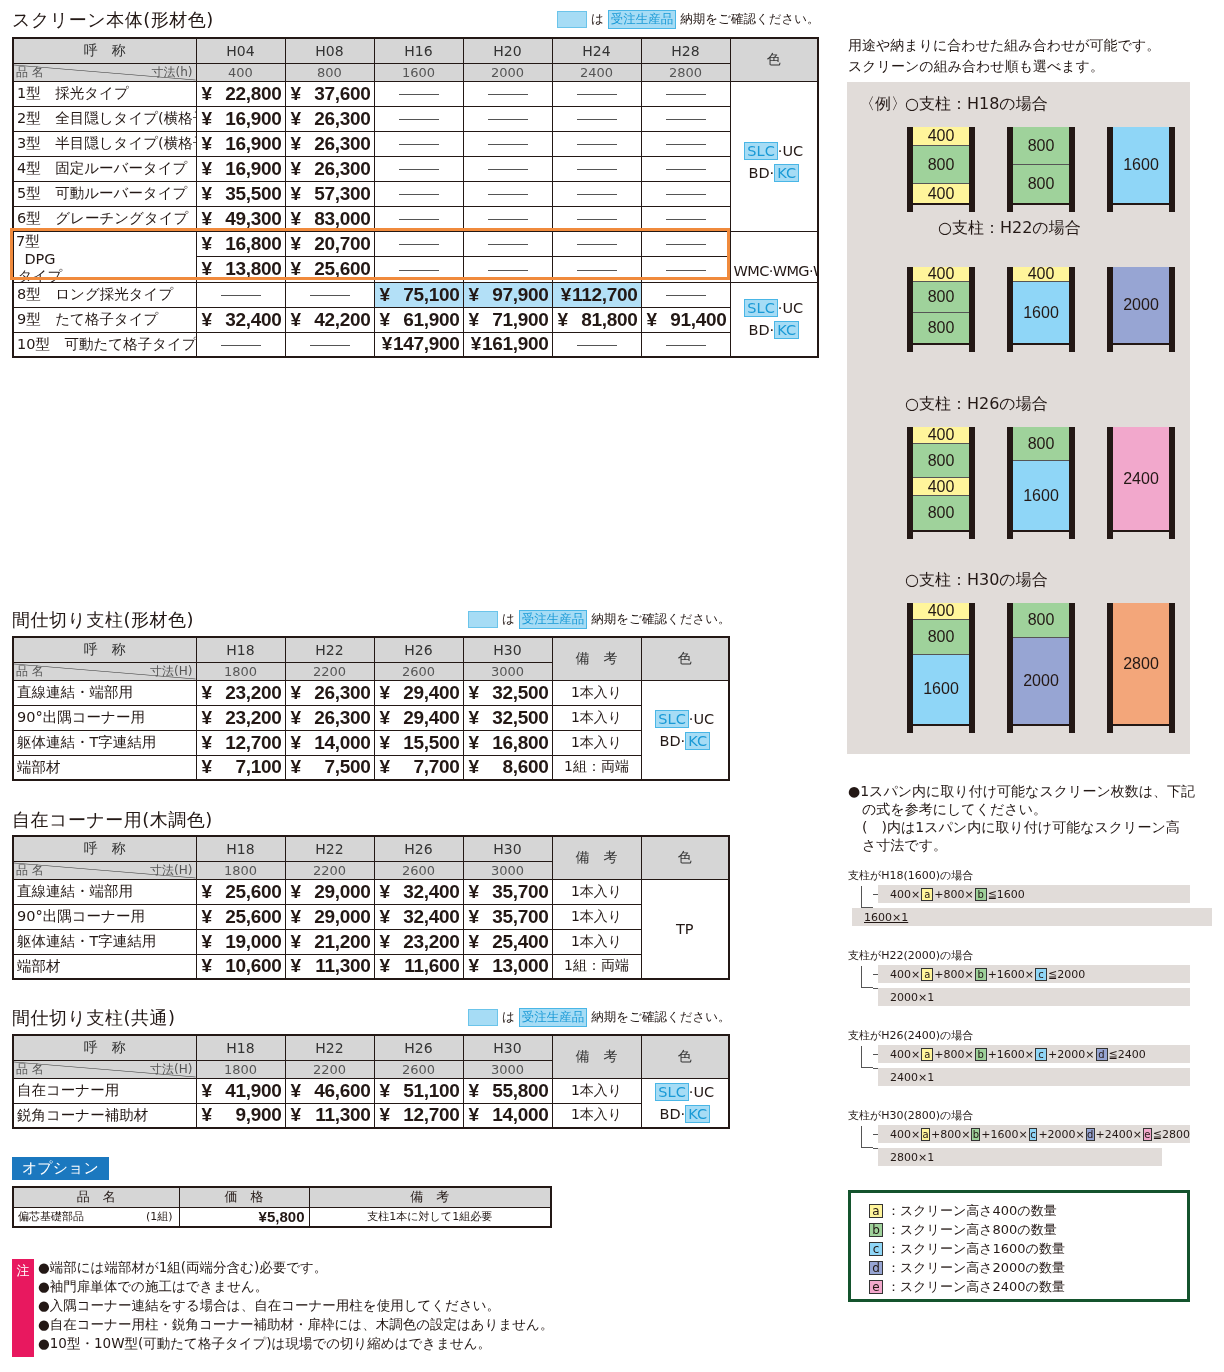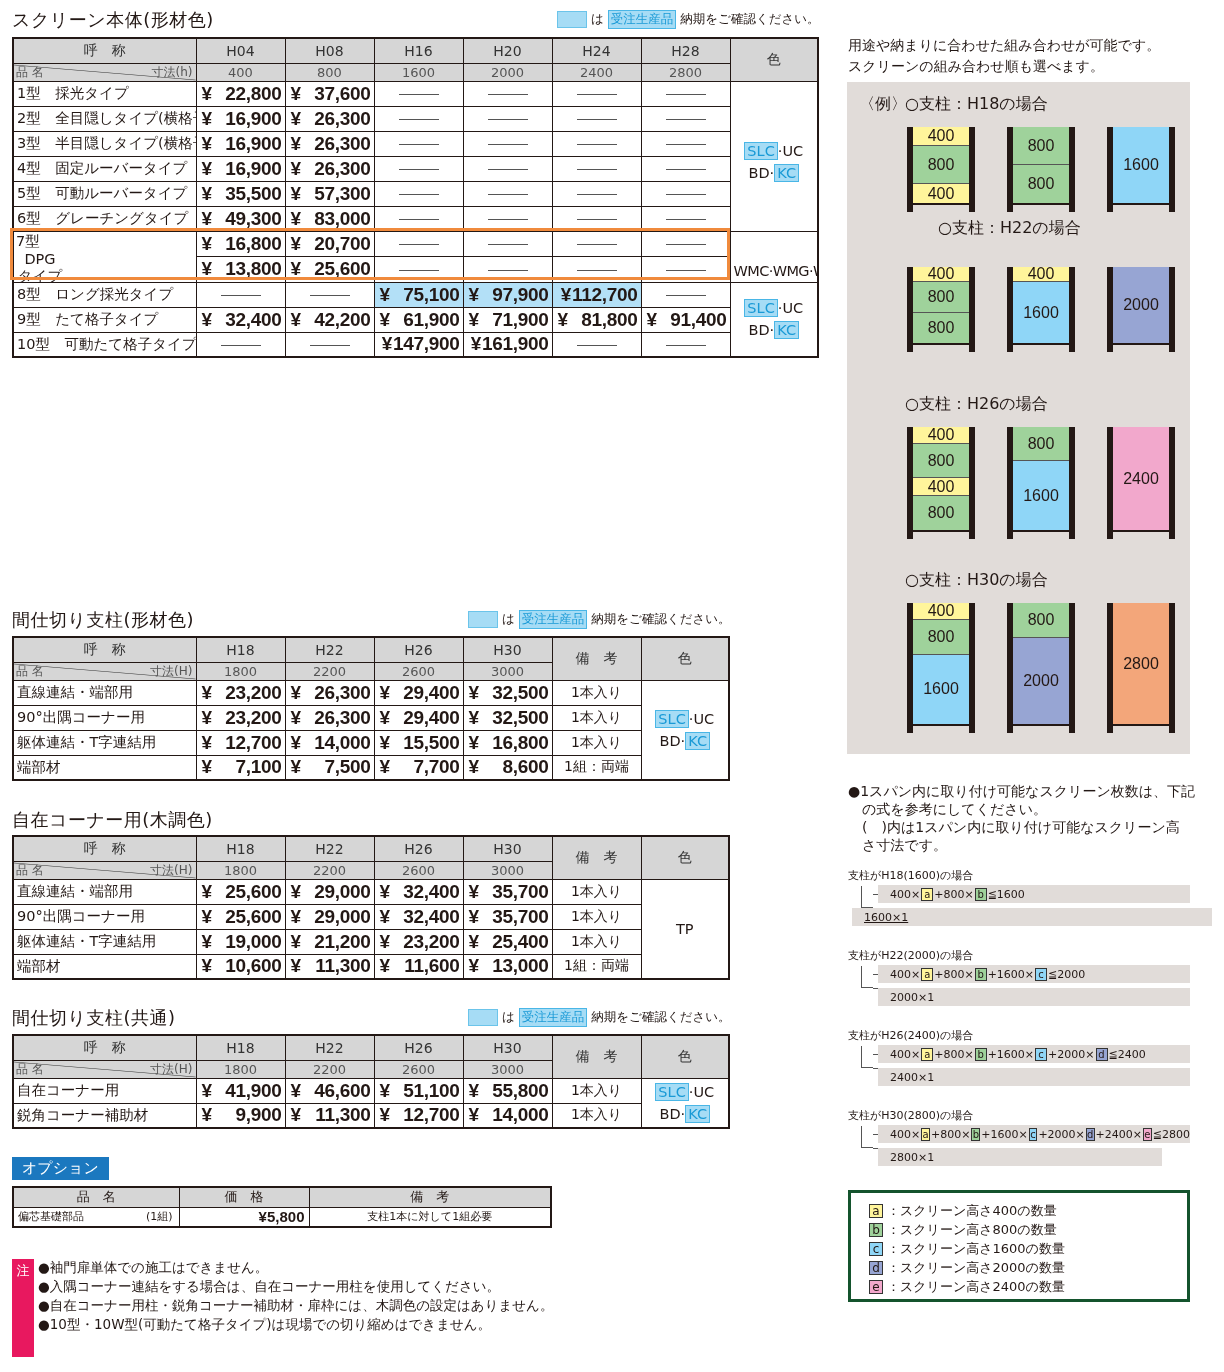--- a/index.html
+++ b/index.html
@@ -474,20 +474,21 @@
       <span style="position:absolute;right:6px;">(1組)</span>
     </td>
     <td style="text-align:right;font-family:'Liberation Sans',sans-serif;font-weight:bold;font-size:15px;">¥5,800</td>
     <td style="text-align:center;">支柱1本に対して1組必要</td>
   </tr>
 </tbody>
   </table>
 
 <div class="note-badge" style="left:12px;top:1259px;height:98px;">注</div>
 <div class="notes" style="left:38px;top:1258px;" id="notes-list">
+    <div>●端部には端部材が1組(両端分含む)必要です。</div>
     <div>●袖門扉単体での施工はできません。</div>
     <div>●入隅コーナー連結をする場合は、自在コーナー用柱を使用してください。</div>
     <div>●自在コーナー用柱・鋭角コーナー補助材・扉枠には、木調色の設定はありません。</div>
     <div>●10型・10W型(可動たて格子タイプ)は現場での切り縮めはできません。</div>
   </div>
 
 <div class="abs intro" style="left:848px;top:35px;">
   <div>用途や納まりに合わせた組み合わせが可能です。</div>
   <div>スクリーンの組み合わせ順も選べます。</div>
 </div>

